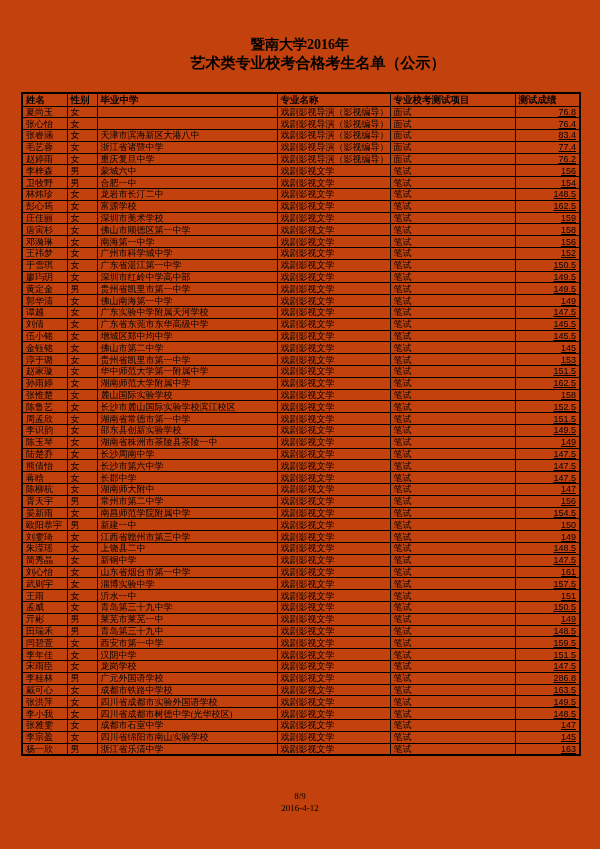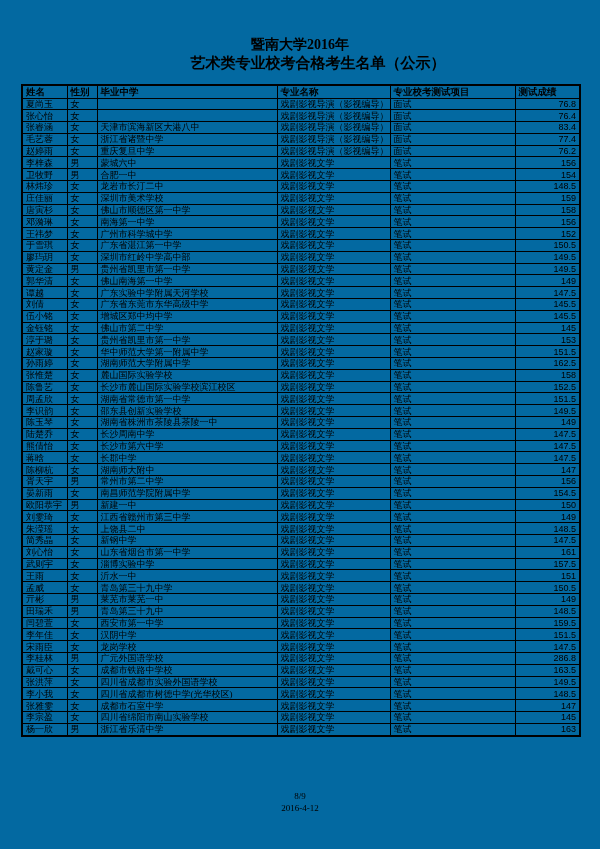--- a/index.html
+++ b/index.html
@@ -5,21 +5,21 @@
   html, body { margin: 0; padding: 0; }
   body {
     width: 600px; height: 849px;
     background: #ffffff;
     font-family: "Liberation Serif", "DejaVu Serif", serif;
     color: #000000;
   }
   .page {
     position: relative;
     width: 600px; height: 849px;
-    background: #0369a1;
+    background: #c2410c;
     overflow: hidden;
   }
   .doc-title {
     position: absolute;
     top: 36px; left: 0;
     width: 100%;
     text-align: center;
   }
   .doc-title .line1 {
     font-size: 14px;
@@ -27,21 +27,21 @@
     line-height: 18px;
   }
   .doc-title .line2 {
     font-size: 15px;
     font-weight: bold;
     line-height: 19px;
     padding-left: 36px;
   }
   table.results {
     position: absolute;
-    top: 84px; left: 21px;
+    top: 92px; left: 21px;
     width: 558px;
     border-collapse: collapse;
     table-layout: fixed;
     border: 2px solid #000000;
   }
   table.results th, table.results td {
     border: 1px solid #000000;
     padding: 0 3px;
     font-size: 9px;
     line-height: 10px;
@@ -53,20 +53,21 @@
   }
   table.results th {
     font-size: 9.5px;
     font-weight: bold;
     height: 11.5px;
     border-bottom: 1.5px solid #000000;
   }
   table.results td:nth-child(6) {
     text-align: right;
     font-family: "Liberation Sans", "DejaVu Sans", sans-serif;
+    text-decoration: underline;
   }
   .page-footer {
     position: absolute;
     top: 790px; left: 0;
     width: 100%;
     text-align: center;
     font-family: Liberation Serif, serif;
     font-size: 9px;
     line-height: 12px;
   }
@@ -159,20 +160,28 @@
         </tr>
         <tr>
           <td>林炜珍</td>
           <td>女</td>
           <td>龙岩市长汀二中</td>
           <td>戏剧影视文学</td>
           <td>笔试</td>
           <td>148.5</td>
         </tr>
         <tr>
+          <td>彭心筠</td>
+          <td>女</td>
+          <td>富源学校</td>
+          <td>戏剧影视文学</td>
+          <td>笔试</td>
+          <td>162.5</td>
+        </tr>
+        <tr>
           <td>庄佳丽</td>
           <td>女</td>
           <td>深圳市美术学校</td>
           <td>戏剧影视文学</td>
           <td>笔试</td>
           <td>159</td>
         </tr>
         <tr>
           <td>唐寅杉</td>
           <td>女</td>

